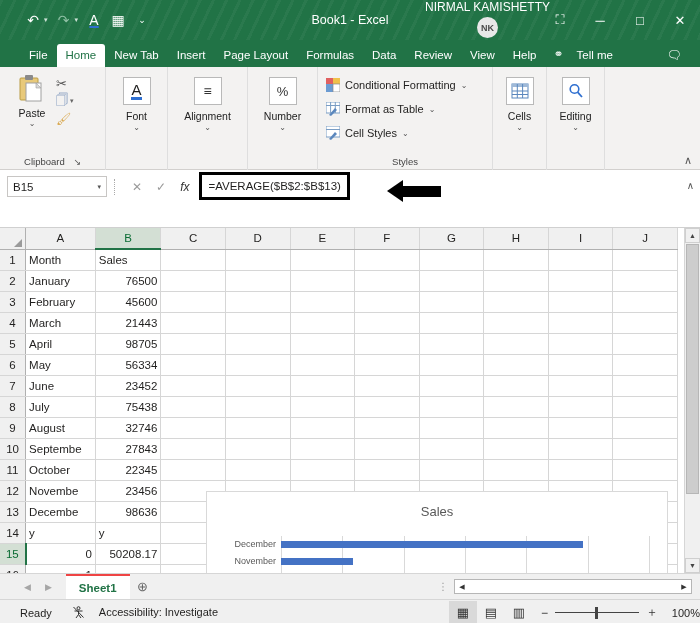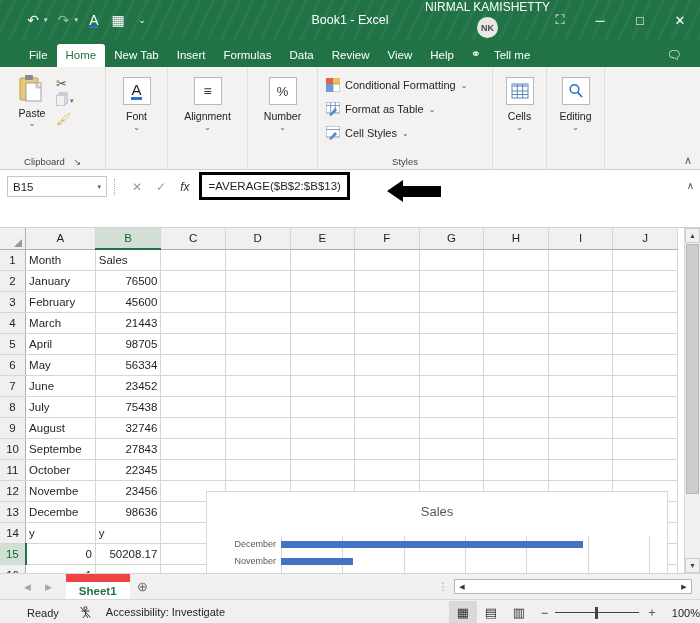--- a/index.html
+++ b/index.html
@@ -185,42 +185,42 @@
   }
 
   
   .sheetbar{
     height:26px;background:#f0f0f0;border-top:1px solid #d6d6d6;
     display:flex;align-items:center;position:relative;
   }
   .nav-arrows{display:flex;gap:14px;padding:0 14px 0 24px;color:#a6a6a6;font-size:9px;}
   .nav-arrows span{cursor:pointer;}
   .sheet-tab{
-    background:#fff;border-top:8px solid #ef4444;height:25px;display:flex;align-items:center;
+    background:#fff;border-top:2px solid #ef4444;height:25px;display:flex;align-items:center;
     padding:0 13px;font-size:11.5px;color:#217346;font-weight:bold;cursor:pointer;
   }
   .add-sheet{
     width:26px;height:26px;display:flex;align-items:center;justify-content:center;
     color:#666;font-size:13px;cursor:pointer;
   }
   .hdots{margin-left:auto;color:#999;font-size:10px;padding-right:6px;letter-spacing:0;}
   .hscroll{
     width:238px;height:15px;background:#fff;border:1px solid #b6b6b6;display:flex;
     align-items:center;margin-right:8px;
   }
   .hs-btn{width:14px;height:13px;display:flex;align-items:center;justify-content:center;
     font-size:7px;color:#333;cursor:pointer;}
   .hs-track{flex:1;height:13px;background:#fff;}
 
   
   .statusbar{
     height:26px;background:#f0f0f0;border-top:1px solid #d6d6d6;display:flex;
     align-items:center;font-size:11px;color:#201f1e;
   }
-  .sb-ready{padding-left:27px;}
+  .sb-ready{padding-left:20px;}
   .sb-acc{display:flex;align-items:flex-start;gap:14px;padding-left:20px;cursor:pointer;}
   .sb-right{margin-left:auto;display:flex;align-items:center;}
   .viewbtn{
     width:28px;height:24px;display:flex;align-items:center;justify-content:center;
     font-size:13px;color:#333;cursor:pointer;
   }
   .viewbtn.active{ background:#d9d9d9; }
   .zoomctl{display:flex;align-items:center;gap:7px;padding:0 10px 0 8px;}
   .zoom-sign{font-size:12px;color:#333;cursor:pointer;}
   .slider{position:relative;width:84px;height:12px;cursor:pointer;}
@@ -254,20 +254,21 @@
       <div class="wc">□</div>
       <div class="wc">✕</div>
     </div>
   </div>
 
   <div class="tabs">
     <div class="tab">File</div>
     <div class="tab active">Home</div>
     <div class="tab">New Tab</div>
     <div class="tab">Insert</div>
+    <div class="tab">Page Layout</div>
     <div class="tab">Formulas</div>
     <div class="tab">Data</div>
     <div class="tab">Review</div>
     <div class="tab">View</div>
     <div class="tab">Help</div>
     <div class="tellme-ic">⚭</div>
     <div class="tab">Tell me</div>
     <div class="comment-ic">🗨</div>
   </div>
 

